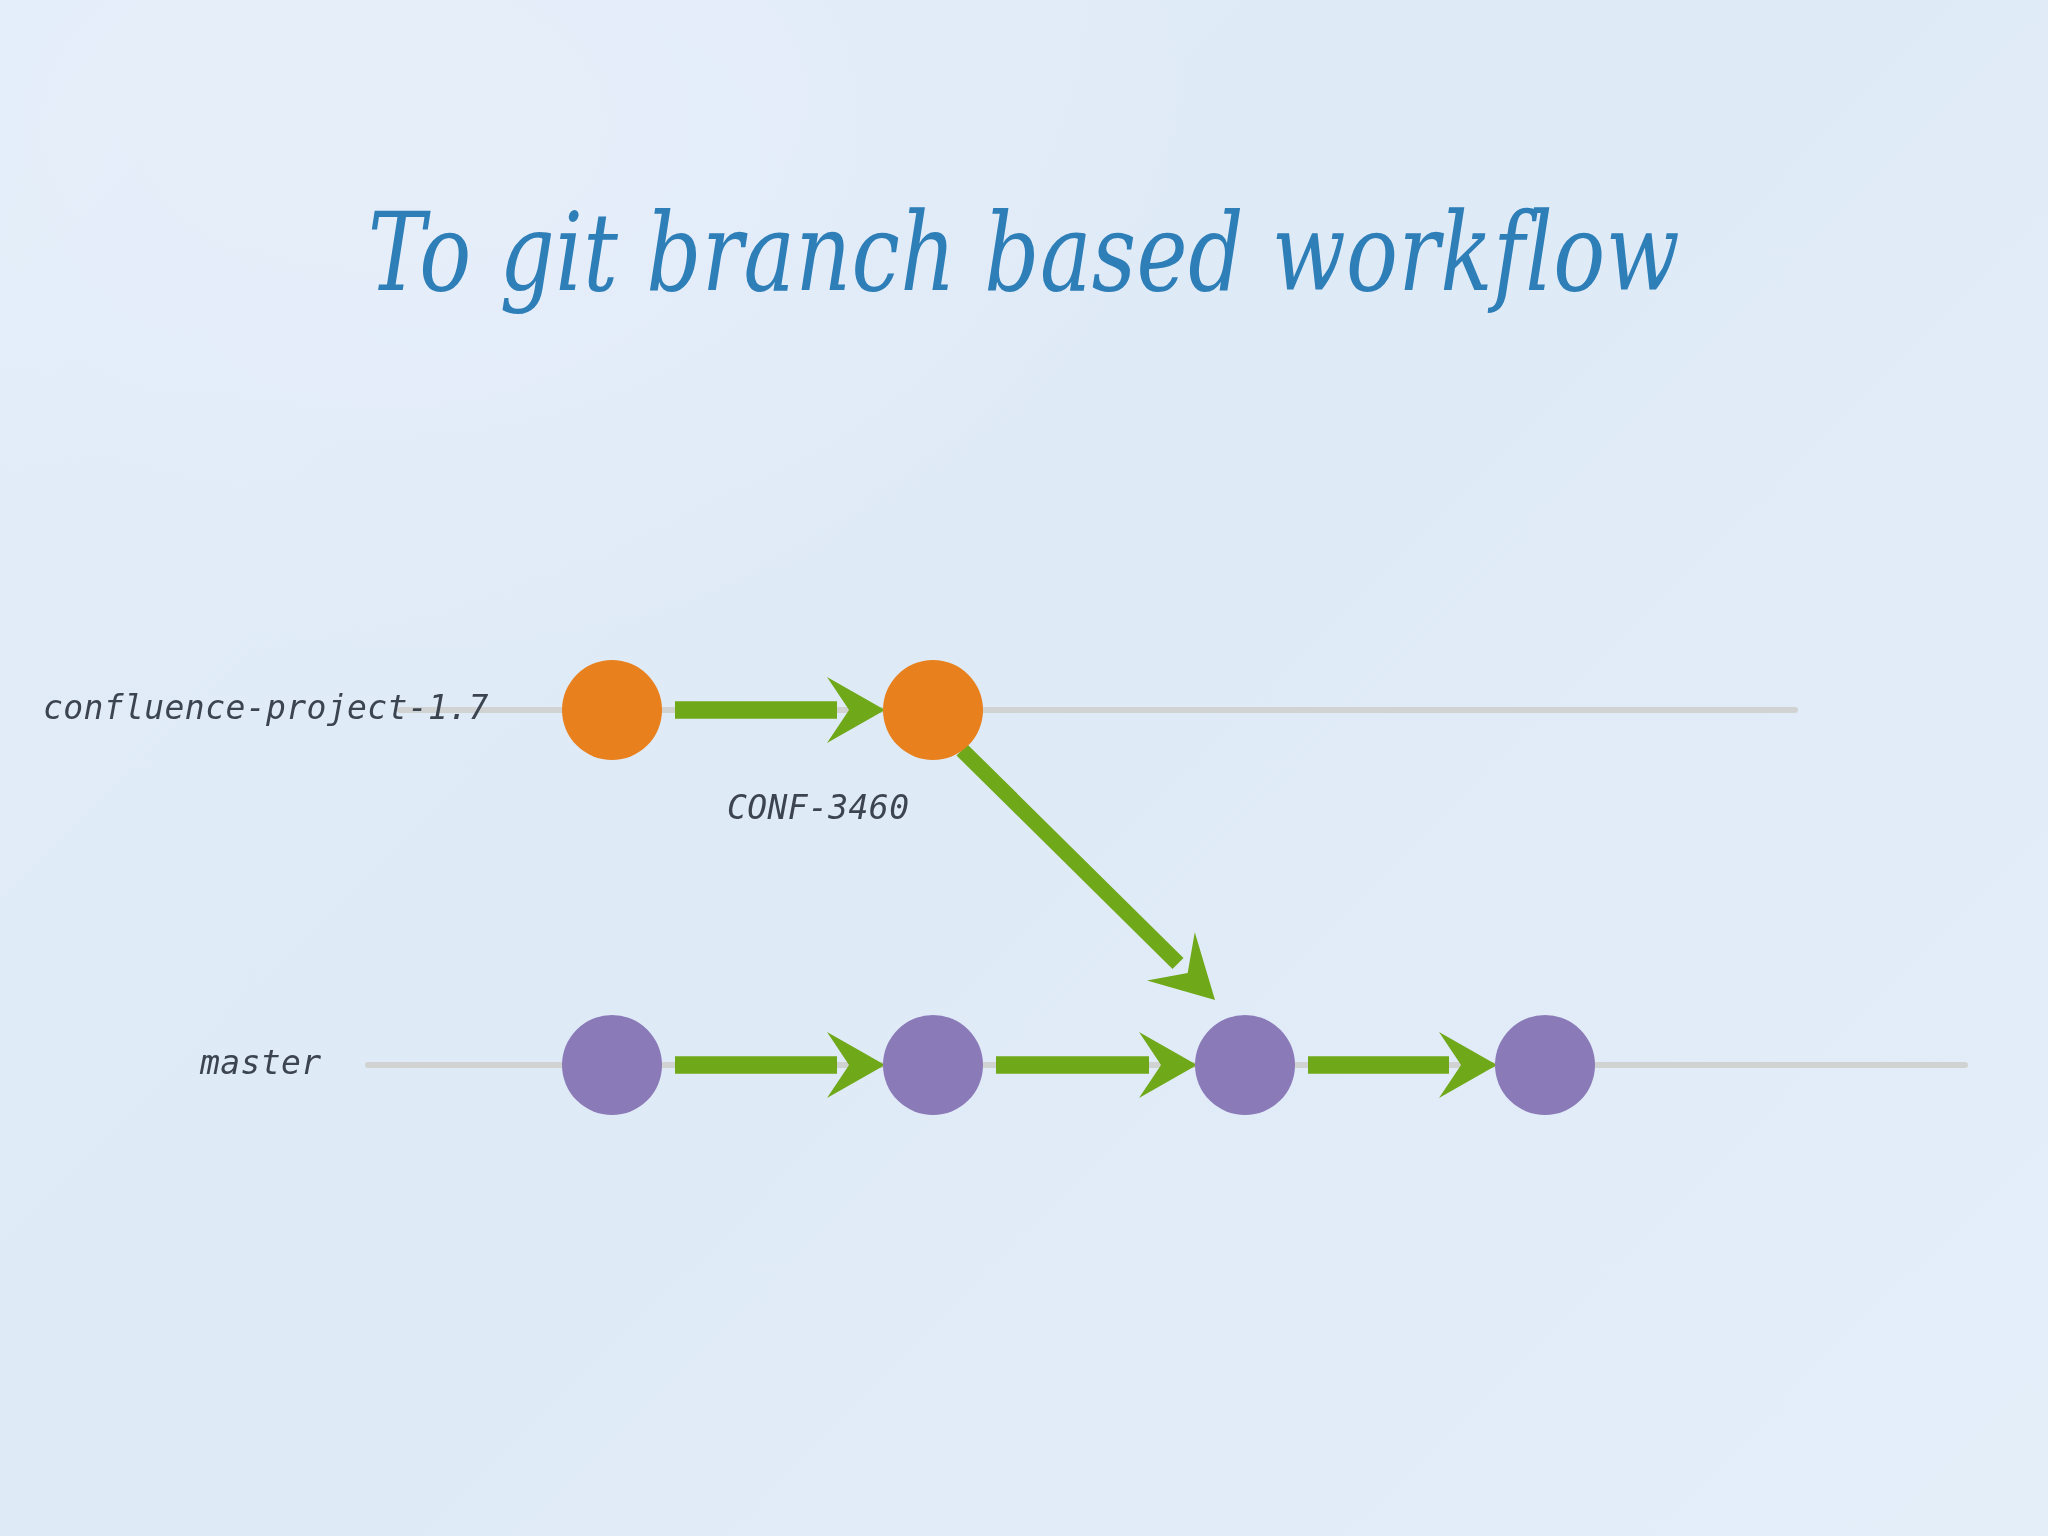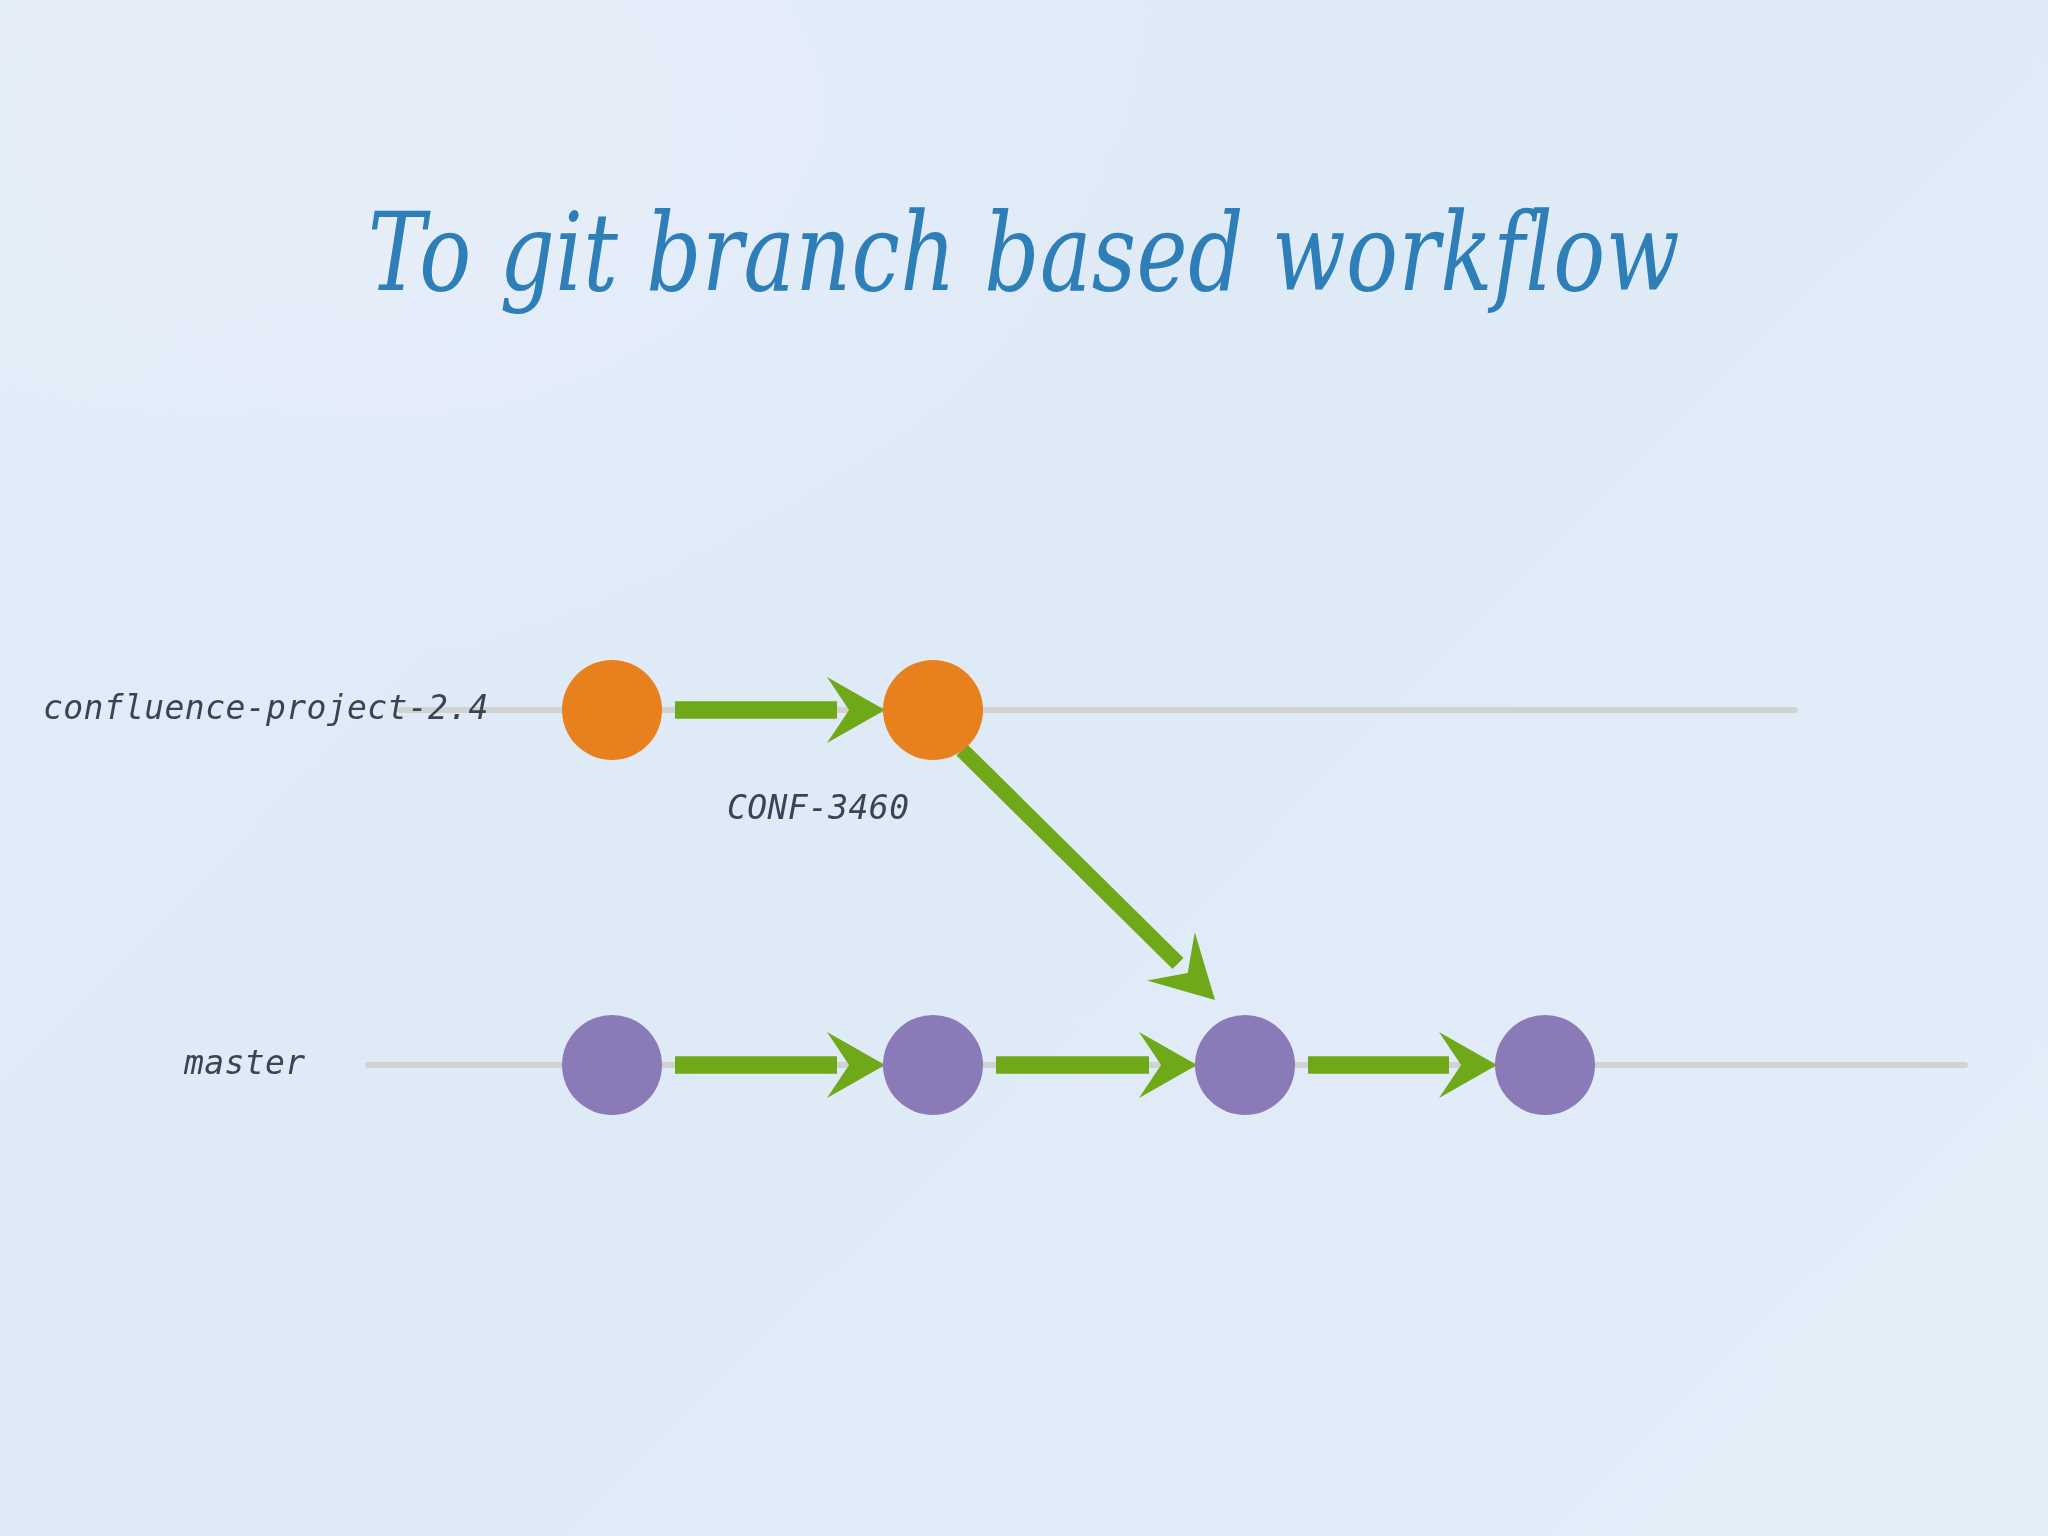--- a/index.html
+++ b/index.html
@@ -53,21 +53,21 @@
     font-weight: 400;
     color: #3c4450;
     white-space: nowrap;
     letter-spacing: 0.4px;
   }
   #label-confluence {
     left: 43px;
     top: 688px;
   }
   #label-master {
-    left: 184px;
+    left: 200px;
     top: 1043px;
   }
 
   
   .commit-label {
     position: absolute;
     font-family: "DejaVu Sans Mono", "Liberation Mono", monospace;
     font-size: 33px;
     font-weight: 400;
     color: #3c4450;
@@ -129,19 +129,19 @@
         <circle cx="612" cy="710" r="50" fill="#e8801e"></circle>
         <circle cx="933" cy="710" r="50" fill="#e8801e"></circle>
         <circle cx="612" cy="1065" r="50" fill="#8b7ab8"></circle>
         <circle cx="933" cy="1065" r="50" fill="#8b7ab8"></circle>
         <circle cx="1245" cy="1065" r="50" fill="#8b7ab8"></circle>
         <circle cx="1545" cy="1065" r="50" fill="#8b7ab8"></circle>
       </g>
 
   </svg>
 
-  <div class="branch-label" id="label-confluence">confluence-project-2.4</div>
+  <div class="branch-label" id="label-confluence">confluence-project-1.7</div>
 
   <div class="branch-label" id="label-master">master</div>
 
   <div class="commit-label">CONF-3460</div>
 
 </div>
 
 </body></html>

